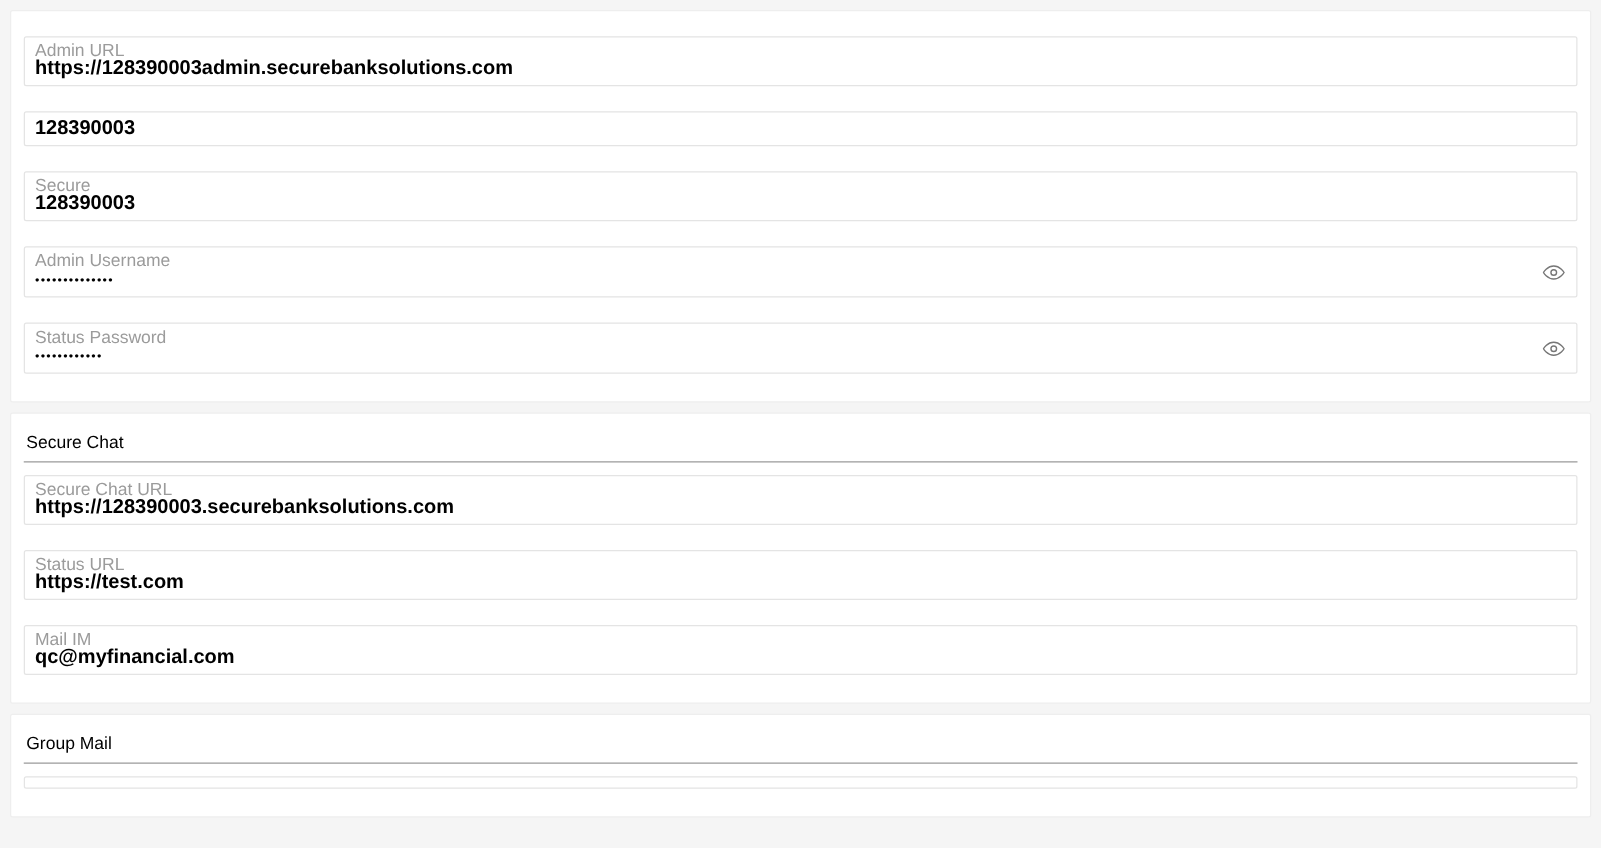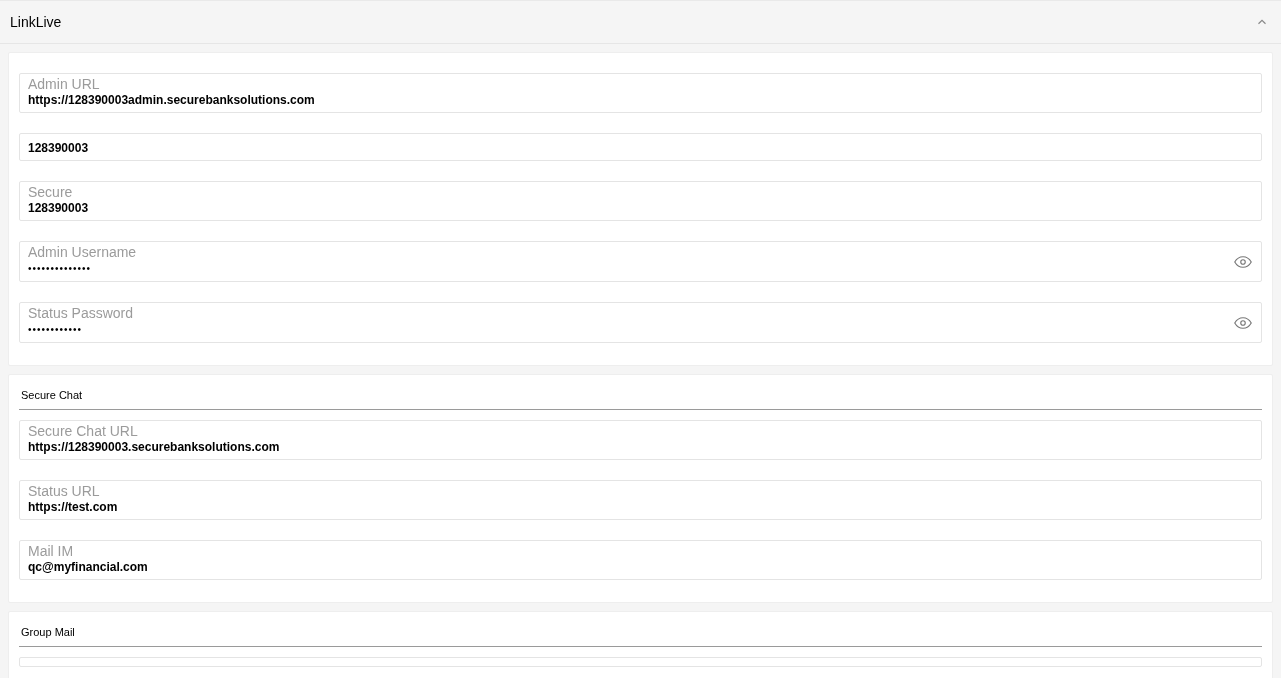--- a/index.html
+++ b/index.html
@@ -53,21 +53,21 @@
   .field:last-child { margin-bottom: 6px; }
   .field-label {
     font-size: 14px;
     color: #9b9b9b;
     line-height: 12px;
   }
   .field-input {
     border: none;
     outline: none;
     width: calc(100% - 30px);
-    font-size: 12px;
+    font-size: 16px;
     font-weight: 600;
     color: #000;
     padding: 0;
     background: transparent;
     font-family: inherit;
     line-height: 16px;
   }
   .field-input[type="password"] {
     letter-spacing: 1px;
     font-weight: normal;
@@ -80,43 +80,35 @@
     transform: translateY(-50%);
     width: 20px;
     height: 20px;
     color: #777;
     cursor: pointer;
     display: flex;
     align-items: center;
     justify-content: center;
   }
   .section-title {
-    font-size: 11px;
+    font-size: 14px;
     color: #000;
     padding: 4px 2px 8px 2px;
   }
   .section-rule {
     border: none;
     border-top: 1px solid #9a9a9a;
     margin: 0 0 4px 0;
   }
 </style>
 </head>
 <body>
 
 <div class="page">
 
-  <div class="panel-header">
-    <span class="panel-title">LinkLive</span>
-    <span class="chevron">
-      <svg viewBox="0 0 24 24" width="14" height="14" fill="none" stroke="currentColor" stroke-width="2">
-          <polyline points="6 15 12 9 18 15"></polyline>
-        </svg>
-    </span>
-  </div>
 
   <div class="card">
 
     <div class="field">
       <div class="field-label">Admin URL</div>
       <input class="field-input" type="text" value="https://128390003admin.securebanksolutions.com" style="">
     </div>
 
     <div class="field">
       <input class="field-input" type="text" value="128390003" style="">

